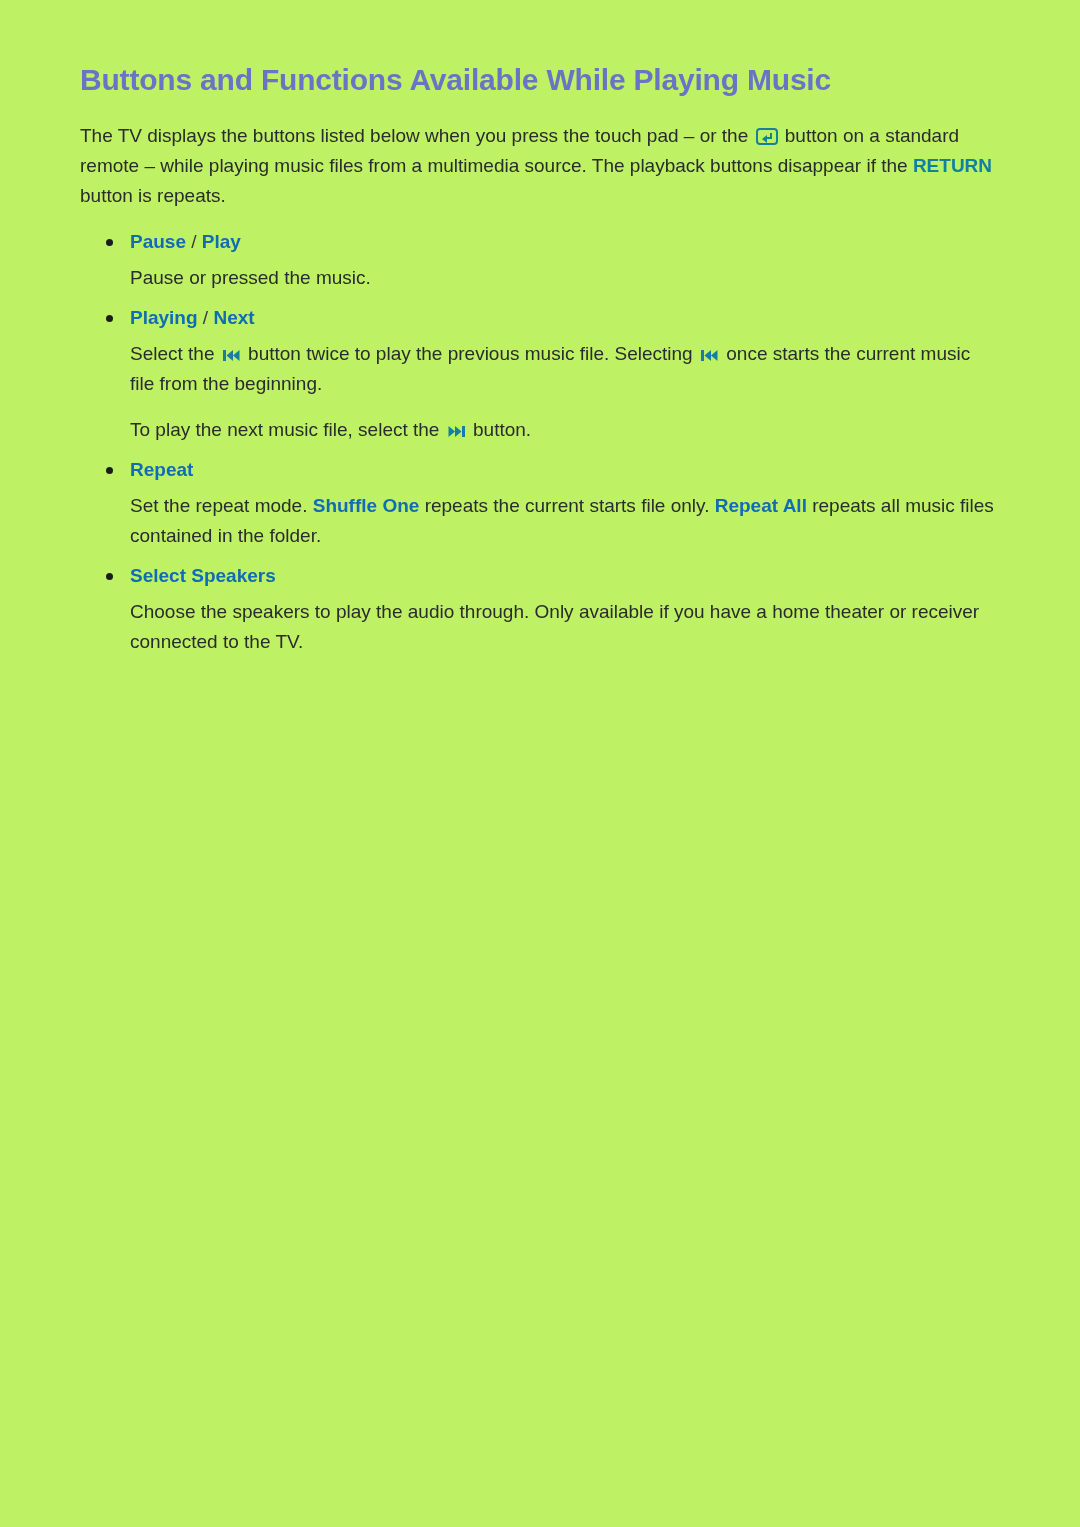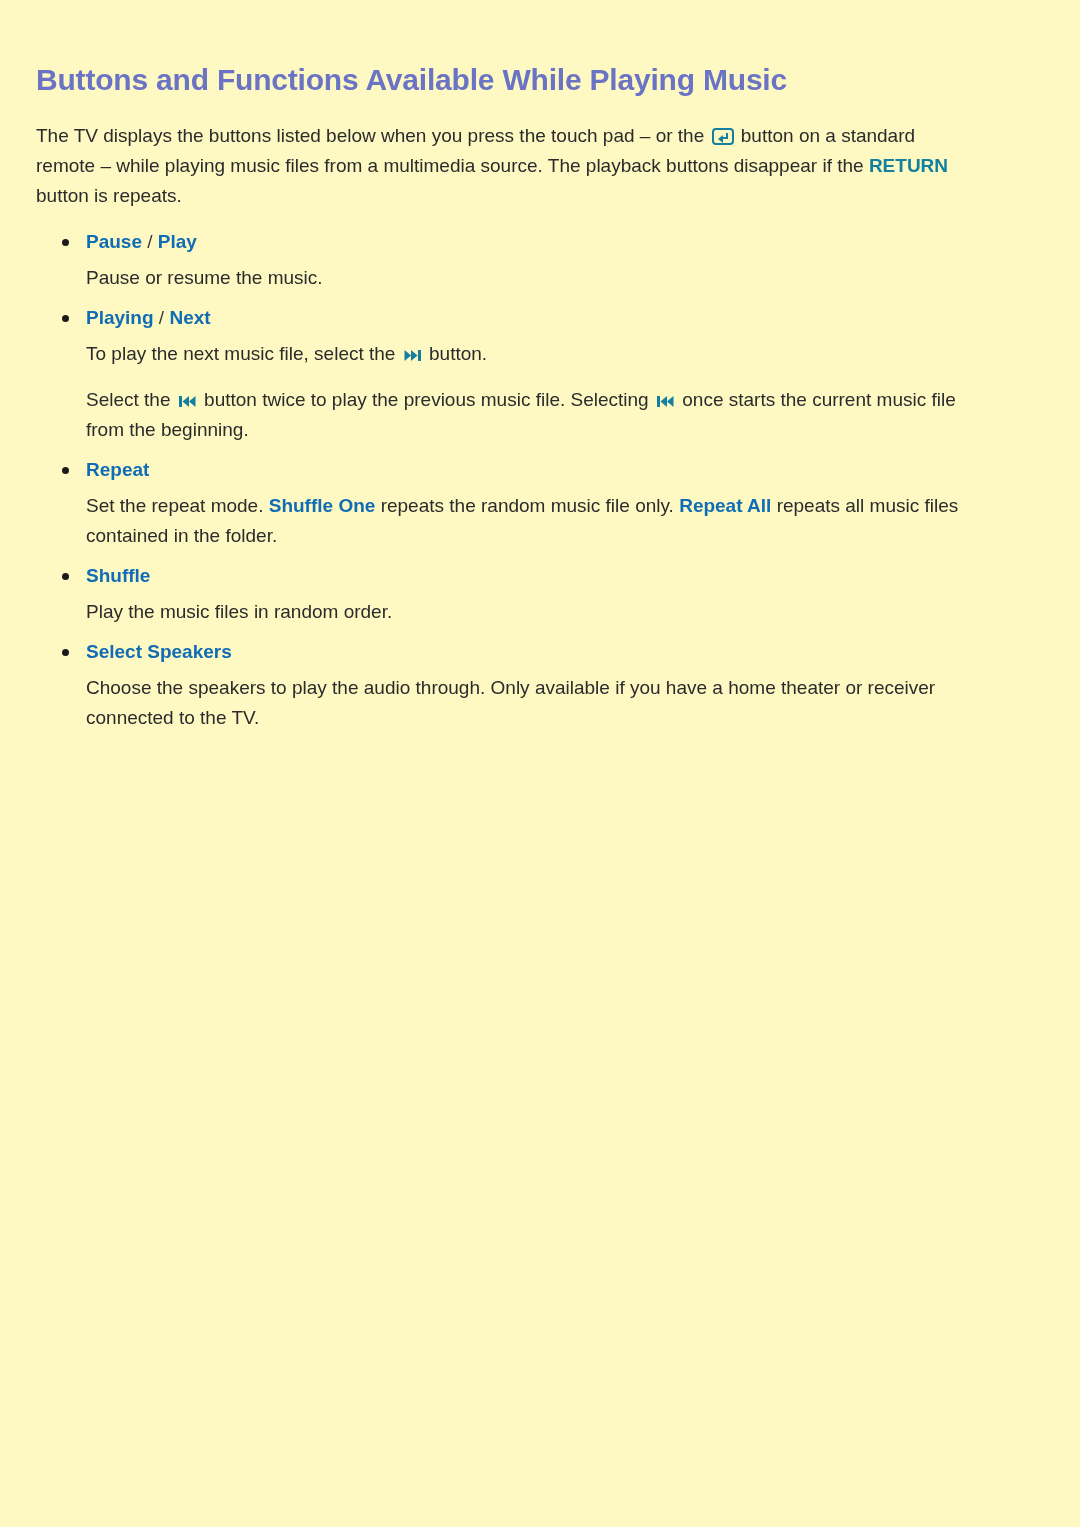--- a/index.html
+++ b/index.html
@@ -13,22 +13,22 @@
     font-family: "Liberation Sans", sans-serif;
     color: #2b2b2b;
     -webkit-font-smoothing: antialiased;
   }
 
   .page {
     position: relative;
     width: 1080px;
     height: 1527px;
     box-sizing: border-box;
-    padding: 62px 75px 0 36px;
-    background: #fef9c3;
+    padding: 62px 75px 0 80px;
+    background: #bef264;
   }
 
   .page-title {
     font-size: 30px;
     font-weight: bold;
     color: #6b74c4;
     letter-spacing: -0.2px;
     margin: 0 0 24px 0;
     line-height: 1.18;
   }
@@ -146,57 +146,51 @@
   <h1 class="page-title">Buttons and Functions Available While Playing Music</h1>
 
   <p class="intro"><span>The TV displays the buttons listed below when you press the touch pad – or the </span><span class="icon-enter"></span><span> button on a standard remote – while playing music files from a multimedia source. The playback buttons disappear if the </span><span class="kw-teal">RETURN</span><span> button is repeats.</span></p>
 
   <div class="sections">
 
     <div class="section">
       <div class="section-head">
         <span class="bullet"></span><span>Pause</span><span class="sep"> / </span><span>Play</span>
       </div>
-      <p class="section-body">Pause or resume the music.</p>
+      <p class="section-body">Pause or pressed the music.</p>
     </div>
 
 
     <div class="section">
       <div class="section-head">
         <span class="bullet"></span><span>Playing</span><span class="sep"> / </span><span>Next</span>
       </div>
-      <p class="section-body"><span>To play the next music file, select the </span><span class="icon-skip"><svg width="17" height="13" viewBox="0 0 17 13">
-              <polygon points="0.5,1 0.5,12 7,6.5" fill="#13809f"></polygon>
-              <polygon points="7,1 7,12 13.5,6.5" fill="#13809f"></polygon>
-              <rect x="14" y="1" width="3" height="11" fill="#13809f"></rect>
-            </svg></span><span> button.</span></p>
       <p class="section-body"><span>Select the </span><span class="icon-skip"><svg width="17" height="13" viewBox="0 0 17 13">
               <rect x="0" y="1" width="3" height="11" fill="#13809f"></rect>
               <polygon points="10,1 10,12 3.5,6.5" fill="#13809f"></polygon>
               <polygon points="16.5,1 16.5,12 10,6.5" fill="#13809f"></polygon>
             </svg></span><span> button twice to play the previous music file. Selecting </span><span class="icon-skip"><svg width="17" height="13" viewBox="0 0 17 13">
               <rect x="0" y="1" width="3" height="11" fill="#13809f"></rect>
               <polygon points="10,1 10,12 3.5,6.5" fill="#13809f"></polygon>
               <polygon points="16.5,1 16.5,12 10,6.5" fill="#13809f"></polygon>
             </svg></span><span> once starts the current music file from the beginning.</span></p>
+      <p class="section-body"><span>To play the next music file, select the </span><span class="icon-skip"><svg width="17" height="13" viewBox="0 0 17 13">
+              <polygon points="0.5,1 0.5,12 7,6.5" fill="#13809f"></polygon>
+              <polygon points="7,1 7,12 13.5,6.5" fill="#13809f"></polygon>
+              <rect x="14" y="1" width="3" height="11" fill="#13809f"></rect>
+            </svg></span><span> button.</span></p>
     </div>
 
     <div class="section">
       <div class="section-head">
         <span class="bullet"></span><span>Repeat</span>
       </div>
-      <p class="section-body"><span>Set the repeat mode. </span><span class="kw-blue">Shuffle One</span><span> repeats the random music file only. </span><span class="kw-blue">Repeat All</span><span> repeats all music files contained in the folder.</span></p>
-    </div>
-
-    <div class="section">
-      <div class="section-head">
-        <span class="bullet"></span><span>Shuffle</span>
-      </div>
-      <p class="section-body">Play the music files in random order.</p>
-    </div>
+      <p class="section-body"><span>Set the repeat mode. </span><span class="kw-blue">Shuffle One</span><span> repeats the current starts file only. </span><span class="kw-blue">Repeat All</span><span> repeats all music files contained in the folder.</span></p>
+    </div>
+
 
     <div class="section">
       <div class="section-head">
         <span class="bullet"></span><span>Select Speakers</span>
       </div>
       <p class="section-body">Choose the speakers to play the audio through. Only available if you have a home theater or receiver connected to the TV.</p>
     </div>
 
     <div class="section">
     </div>

